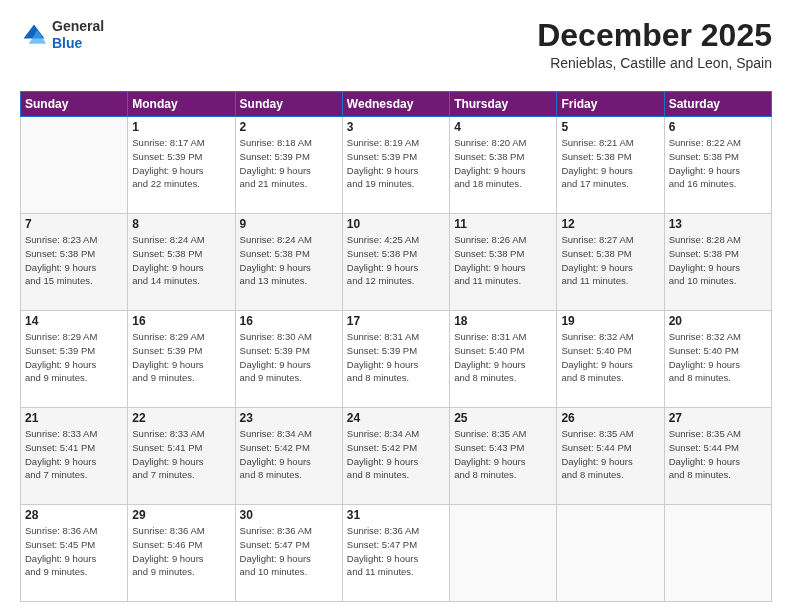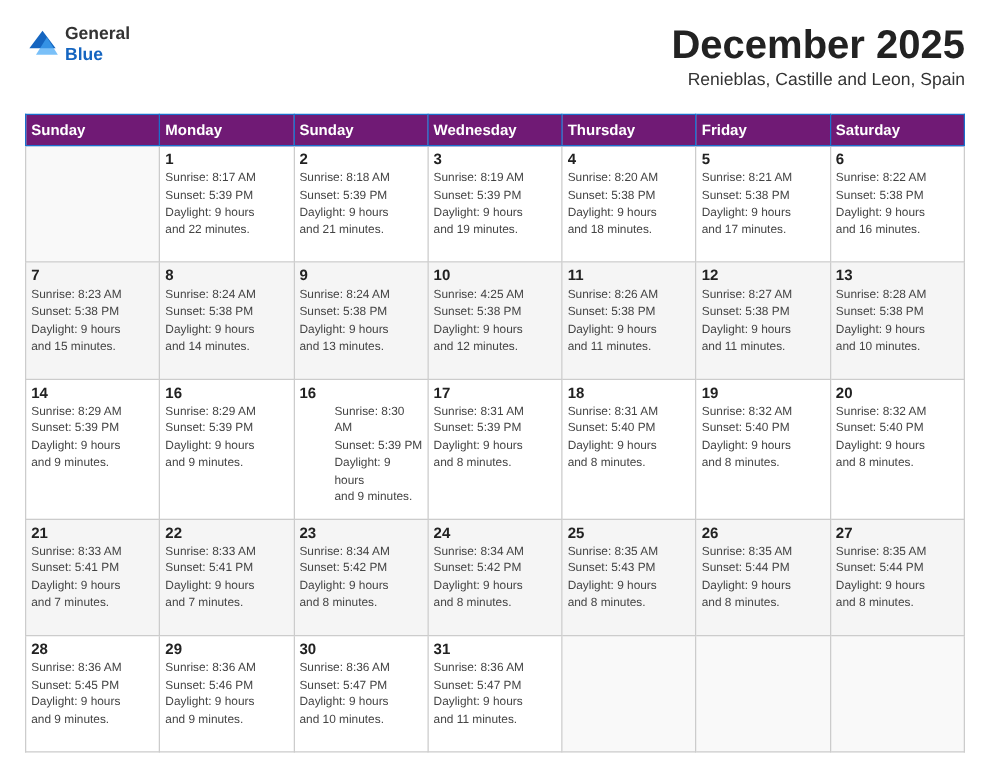--- a/index.html
+++ b/index.html
@@ -235,21 +235,21 @@
           </td>
           <td>
             <span class="day-num">16</span>
             <div class="day-info" style="white-space: pre-line;">Sunrise: 8:29 AM
 Sunset: 5:39 PM
 Daylight: 9 hours
 and 9 minutes.</div>
           </td>
           <td>
             <span class="day-num">16</span>
-            <div class="day-info" style="white-space: pre-line; margin-left: 28px;">Sunrise: 8:30 AM
+            <div class="day-info" style="white-space: pre-line;">Sunrise: 8:30 AM
 Sunset: 5:39 PM
 Daylight: 9 hours
 and 9 minutes.</div>
           </td>
           <td>
             <span class="day-num">17</span>
             <div class="day-info" style="white-space: pre-line;">Sunrise: 8:31 AM
 Sunset: 5:39 PM
 Daylight: 9 hours
 and 8 minutes.</div>

